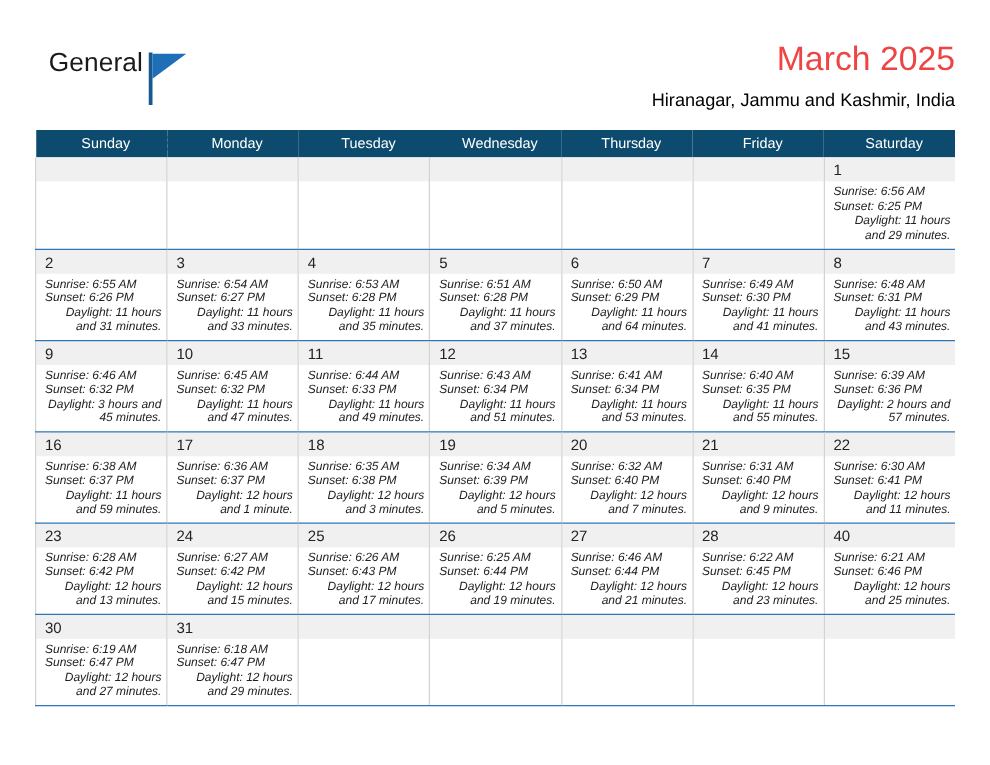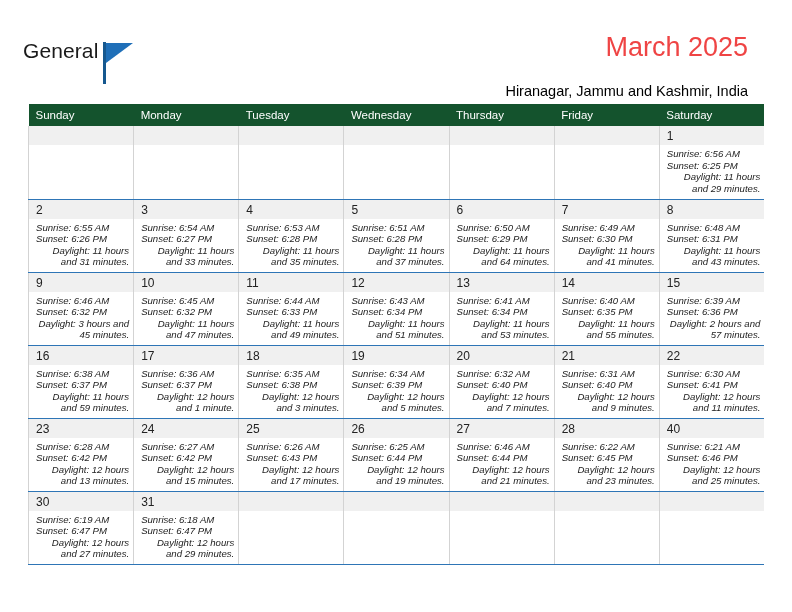--- a/index.html
+++ b/index.html
@@ -18,21 +18,21 @@
   .page {
     position: relative;
     width: 792px;
     height: 612px;
     padding: 0;
   }
 
   
   .masthead {
     position: absolute;
-    left: 12px;
+    left: 28px;
     top: 30px;
     width: 736px;
     height: 70px;
   }
   .logo {
     position: absolute;
     left: 11px;
     top: 9px;
     width: 130px;
     height: 56px;
@@ -93,45 +93,45 @@
     line-height: 34px;
     color: #ef4444;
     font-weight: normal;
     margin: 0;
     font-family: "Liberation Sans", sans-serif;
   }
   .cal-subtitle {
     font-size: 14.5px;
     line-height: 22px;
     color: #000;
-    margin: 16px 0 0 0;
+    margin: 6px 0 0 0;
     font-weight: normal;
     font-family: "Liberation Sans", sans-serif;
   }
 
   
   .cal-wrap {
     position: absolute;
     left: 28px;
     top: 104px;
     width: 736px;
   }
   table.cal {
     border-collapse: collapse;
     table-layout: fixed;
     width: 736px;
   }
   table.cal col { width: 105.14px; }
 
   thead th {
-    background: #14532d;
+    background: #0c4a6e;
     color: #ffffff;
     font-weight: normal;
     font-size: 11.5px;
-    text-align: left;
+    text-align: center;
     padding: 5px 0 5px 7px;
     height: 21px;
     line-height: 12px;
     border: none;
     font-family: "Liberation Sans", sans-serif;
     margin-left: 24px;
   }
 
   tbody tr.week {
     height: 73px;

